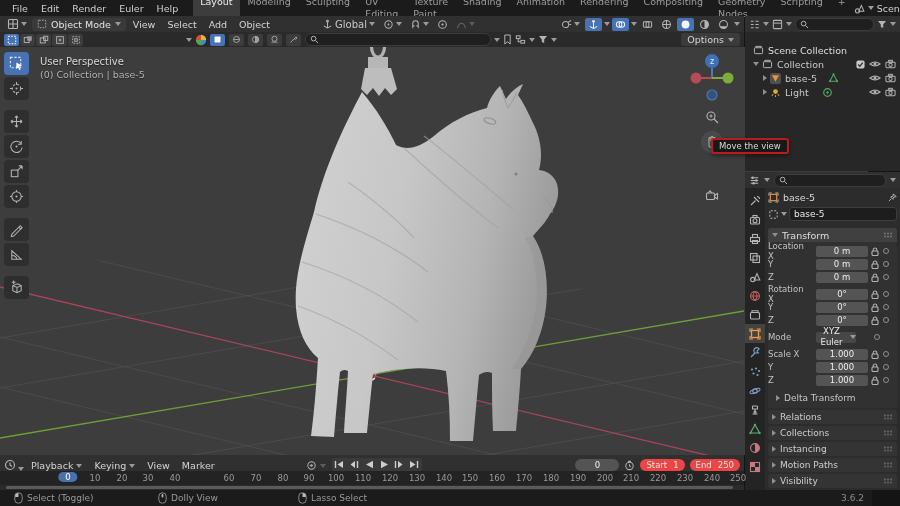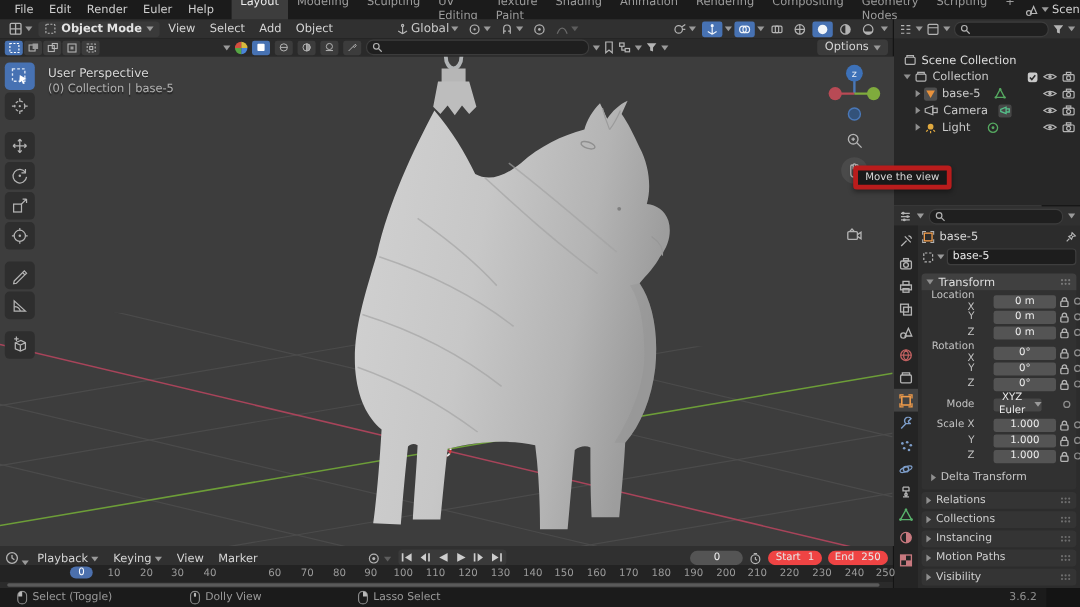--- a/index.html
+++ b/index.html
@@ -11,21 +11,21 @@
   
   #topbar{left:0;top:0;width:900px;height:16px;background:#1b1b1b;display:flex;align-items:center;padding:0 5px;box-sizing:border-box;gap:1px;}
   #topbar .menu{padding:0 6px;font-size:9.5px;color:#cfcfcf;}
   #topbar .tabs{display:flex;margin-left:8px;gap:1px;}
   #topbar .tab{padding:1px 7px;font-size:9.5px;color:#9d9d9d;border-radius:3px 3px 0 0;line-height:12px;}
   #topbar .tab.active{background:#3d3d3d;color:#ececec;}
   .selblock{display:flex;align-items:center;gap:3px;font-size:9.5px;color:#d2d2d2;}
   
   #vp-header{left:0;top:16px;width:744px;height:16px;background:#303030;display:flex;align-items:center;padding:0 4px;box-sizing:border-box;gap:2px;}
   #vp-header .menu{padding:0 5px;font-size:9.5px;color:#d5d5d5;}
-  .mode-select{display:flex;align-items:center;gap:4px;background:#3a3a3a;border-radius:3px;padding:1px 5px;font-size:9.5px;color:#e3e3e3;font-weight:bold;}
+  .mode-select{display:flex;align-items:center;gap:4px;background:#3a3a3a;border-radius:3px;padding:1px 5px;font-size:9.5px;color:#e3e3e3;}
   .hbtn{display:flex;align-items:center;gap:2px;padding:1px 3px;border-radius:2px;}
   .hbtn.on{background:#4772b3;}
   
   #tool-settings{left:0;top:32px;width:744px;height:15px;background:#2a2a2a;display:flex;align-items:center;padding:0 4px;box-sizing:border-box;}
   .tsbox{width:15px;height:12px;border-radius:2px;display:flex;align-items:center;justify-content:center;margin-right:1px;background:#3c3c3c;}
   .tsbox.on{background:#4772b3;}
   .searchfield{height:11px;background:#1f1f1f;border:1px solid #3c3c3c;border-radius:6px;display:flex;align-items:center;padding:0 4px;gap:3px;}
   #opt-btn{margin-left:auto;display:flex;align-items:center;gap:4px;background:#3b3b3b;border-radius:3px;padding:1px 6px;font-size:9.5px;color:#d5d5d5;}
   
   #viewport{left:0;top:47px;width:868px;height:408px;background:#3d3d3d;overflow:hidden;}
@@ -54,21 +54,21 @@
   #prop-tabs{position:absolute;left:0;top:16px;width:20px;height:302px;background:#242424;display:flex;flex-direction:column;align-items:center;padding-top:3px;box-sizing:border-box;}
   .ptab{width:20px;height:19px;display:flex;align-items:center;justify-content:center;}
   .ptab.on{background:#434343;}
   #prop-content{position:absolute;left:20px;top:16px;width:135px;height:302px;padding:2px 3px;box-sizing:border-box;}
   .pcrumb{display:flex;align-items:center;gap:4px;height:14px;font-size:9.5px;color:#d8d8d8;}
   .namerow{display:flex;align-items:center;gap:2px;height:16px;margin-top:2px;}
   .nameinput{flex:1;height:12px;background:#1d1d1d;border:1px solid #3e3e3e;border-radius:3px;color:#e8e8e8;font-size:9px;line-height:12px;padding:0 4px;}
   .panelhdr{display:flex;align-items:center;gap:4px;height:14px;background:#404040;border-radius:3px 3px 0 0;margin-top:6px;padding:0 4px;font-size:9.5px;color:#dedede;}
   .panelbody{background:#313131;border-radius:0 0 3px 3px;padding:3px 3px 4px 0;}
   .prow{display:flex;align-items:center;height:12px;margin-bottom:1px;}
-  .prow .plabel{width:44px;text-align:right;font-size:8.5px;color:#c2c2c2;padding-right:16px;flex:none;}
+  .prow .plabel{width:44px;font-size:8.5px;color:#c2c2c2;padding-right:4px;flex:none;}
   .vfield{width:52px;height:11px;background:#545454;border-radius:2px;color:#ececec;font-size:8.5px;text-align:center;line-height:11px;flex:none;}
   .vfield.drop{background:#474747;display:flex;align-items:center;justify-content:center;gap:3px;width:40px;}
   .prow .lock{margin-left:3px;flex:none;}
   .adot{width:4px;height:4px;border:1px solid #8f8f8f;border-radius:50%;margin-left:4px;flex:none;}
   .gap4{height:4px;}
   .subpanel{display:flex;align-items:center;gap:4px;height:13px;padding-left:8px;font-size:9px;color:#c6c6c6;}
   .cpanel{display:flex;align-items:center;gap:4px;height:14px;background:#343434;border-radius:3px;margin-top:2px;padding:0 4px;font-size:9px;color:#cecece;}
   .dots6{margin-left:auto;}
   
   #timeline{left:0;top:455px;width:744px;height:35px;background:#232323;}
@@ -81,21 +81,21 @@
   #tl-ruler{position:relative;height:14px;background:#232323;}
   .tick{position:absolute;top:2px;transform:translateX(-50%);font-size:8.5px;color:#9a9a9a;}
   .tick.cur{background:#4c70ad;color:#ffffff;border-radius:7px;padding:0 7px;top:1px;}
   #tl-scroll{position:relative;height:5px;background:#2b2b2b;}
   #tl-thumb{position:absolute;left:6px;top:1px;width:727px;height:3px;background:#5a5a5a;border-radius:2px;}
   
   #statusbar{left:0;top:490px;width:872px;height:16px;background:#1b1b1b;color:#9a9a9a;font-size:9px;}
   .sbitem{position:absolute;top:0;height:16px;display:flex;align-items:center;gap:4px;}
   #sb-version{position:absolute;right:8px;top:0;height:16px;display:flex;align-items:center;color:#8d8d8d;}
   
-  #tooltip{left:711px;top:138px;background:#191919;border:4px solid #b91c1c;border-radius:3px;padding:1px 6px;font-size:8.5px;color:#d9d9d9;z-index:50;box-shadow:0 2px 4px rgba(0,0,0,.4);}
+  #tooltip{left:711px;top:138px;background:#191919;border:2px solid #b91c1c;border-radius:3px;padding:1px 6px;font-size:8.5px;color:#d9d9d9;z-index:50;box-shadow:0 2px 4px rgba(0,0,0,.4);}
 </style>
 </head>
 <body>
 
 <div id="app">
 
   <div id="topbar" class="abs">
     <svg width="13" height="13" viewBox="0 0 14 14">
         <circle cx="8" cy="8" r="4.5" style="fill:#ff9f3d"></circle>
         <circle cx="8.3" cy="7.6" r="2" style="fill:#fdfdfd"></circle>
@@ -570,44 +570,20 @@
             </svg>
           <svg class="ic" width="11" height="10" viewBox="0 0 12 10">
               <rect x="1" y="3" width="10" height="6" rx="1"></rect>
               <circle cx="6" cy="6" r="1.8"></circle>
               <rect x="4" y="1" width="4" height="2"></rect>
             </svg>
         </span>
       </div>
       <div class="orow">
         <span class="tri-r" style="margin-left:10px;"></span>
-        <svg class="ic" width="12" height="10" viewBox="0 0 13 11">
-            <path d="M1 4 L8 1.5 V9.5 L1 7 Z"></path>
-            <rect x="8" y="3.5" width="4" height="4"></rect>
-          </svg>
-        <span class="lbl">Camera</span>
-        <span class="obj-ic" style="background:#474747;margin-left:6px;">
-          <svg width="9" height="8" viewBox="0 0 10 9">
-              <path d="M1 3.5 L6 1.5 V7.5 L1 5.5 Z M6 3 H9 V6 H6" style="fill:none;stroke:#55c08a;stroke-width:1.2"></path>
-            </svg>
-        </span>
-        <span class="right">
-          <svg class="ic" width="12" height="10" viewBox="0 0 13 10">
-              <path d="M1 5 Q6.5 0.8 12 5 Q6.5 9.2 1 5 Z"></path>
-              <circle cx="6.5" cy="5" r="1.6" style="fill:#b4b4b4;stroke:none"></circle>
-            </svg>
-          <svg class="ic" width="11" height="10" viewBox="0 0 12 10">
-              <rect x="1" y="3" width="10" height="6" rx="1"></rect>
-              <circle cx="6" cy="6" r="1.8"></circle>
-              <rect x="4" y="1" width="4" height="2"></rect>
-            </svg>
-        </span>
-      </div>
-      <div class="orow">
-        <span class="tri-r" style="margin-left:10px;"></span>
         <svg width="11" height="11" viewBox="0 0 12 12">
             <circle cx="6" cy="5" r="2.6" style="fill:#e0a93f"></circle>
             <path d="M6 9 V11 M3.5 8 L2 9.5 M8.5 8 L10 9.5" style="stroke:#e0a93f;fill:none;stroke-width:1.1"></path>
           </svg>
         <span class="lbl">Light</span>
         <svg width="11" height="11" viewBox="0 0 12 12" style="margin-left:10px;">
             <circle cx="6" cy="6" r="4.2" style="fill:none;stroke:#55a860;stroke-width:1.2"></circle>
             <circle cx="6" cy="6" r="1.3" style="fill:#55a860"></circle>
           </svg>
         <span class="right">

